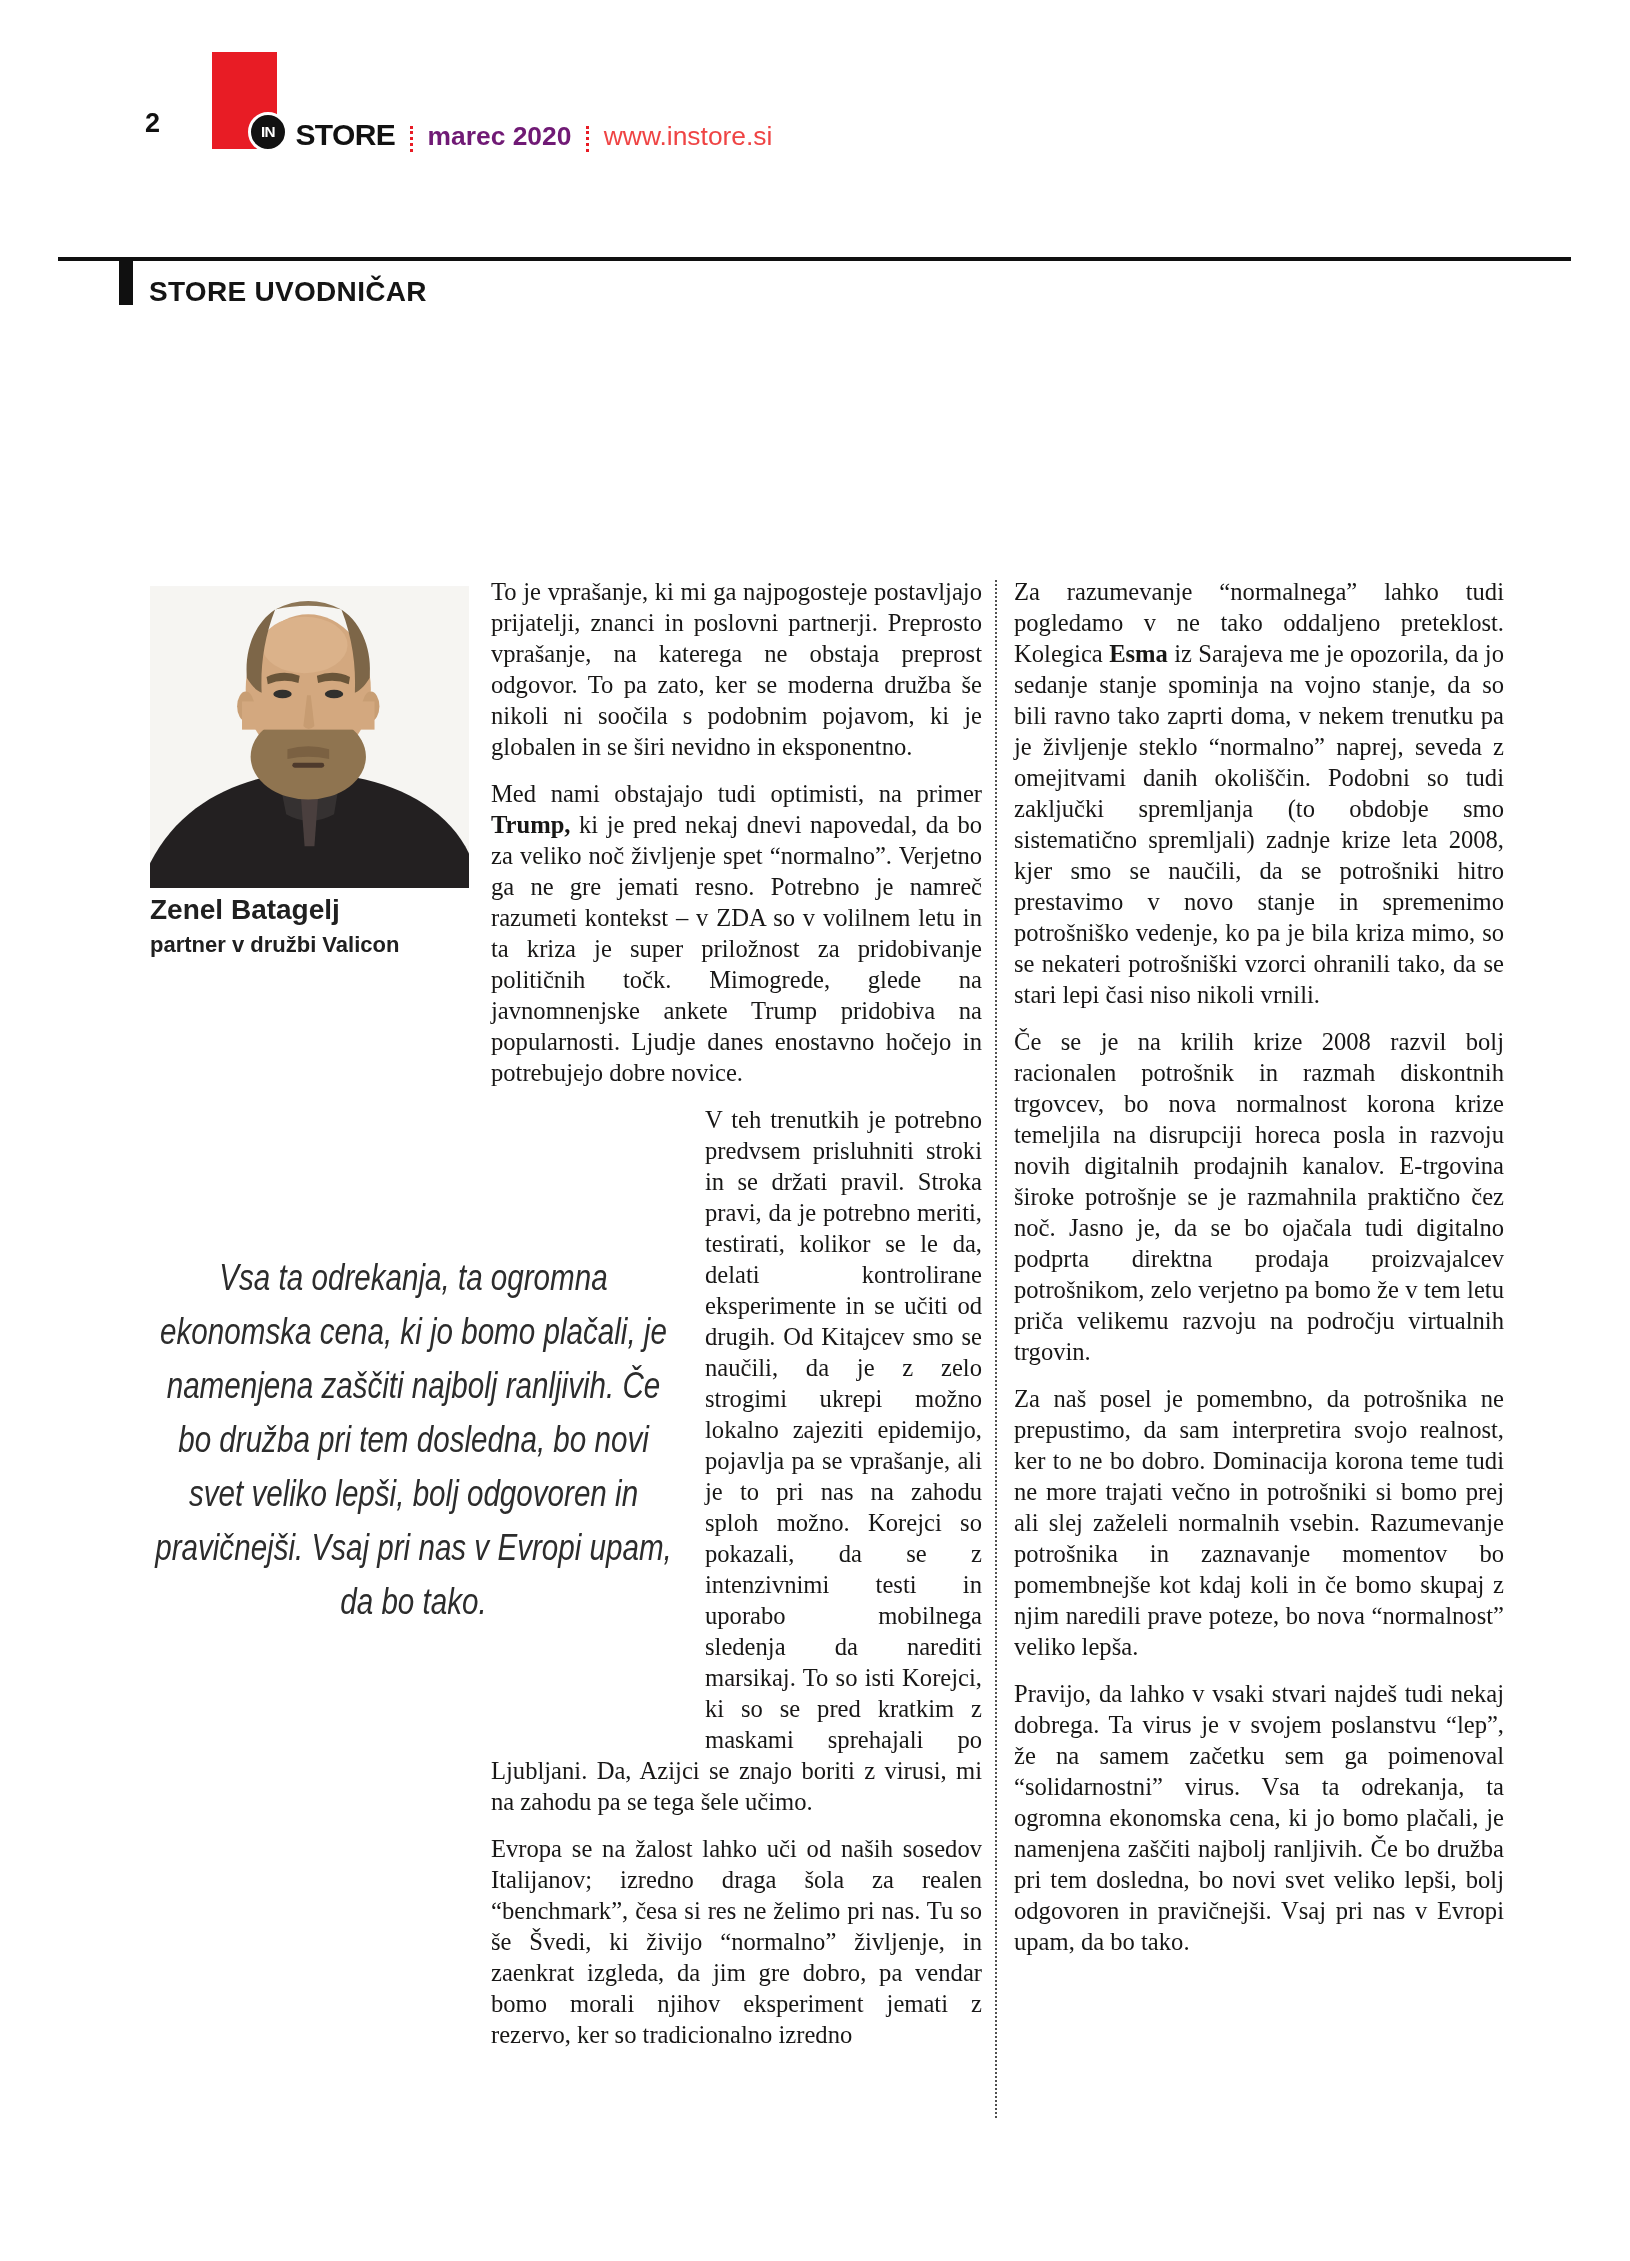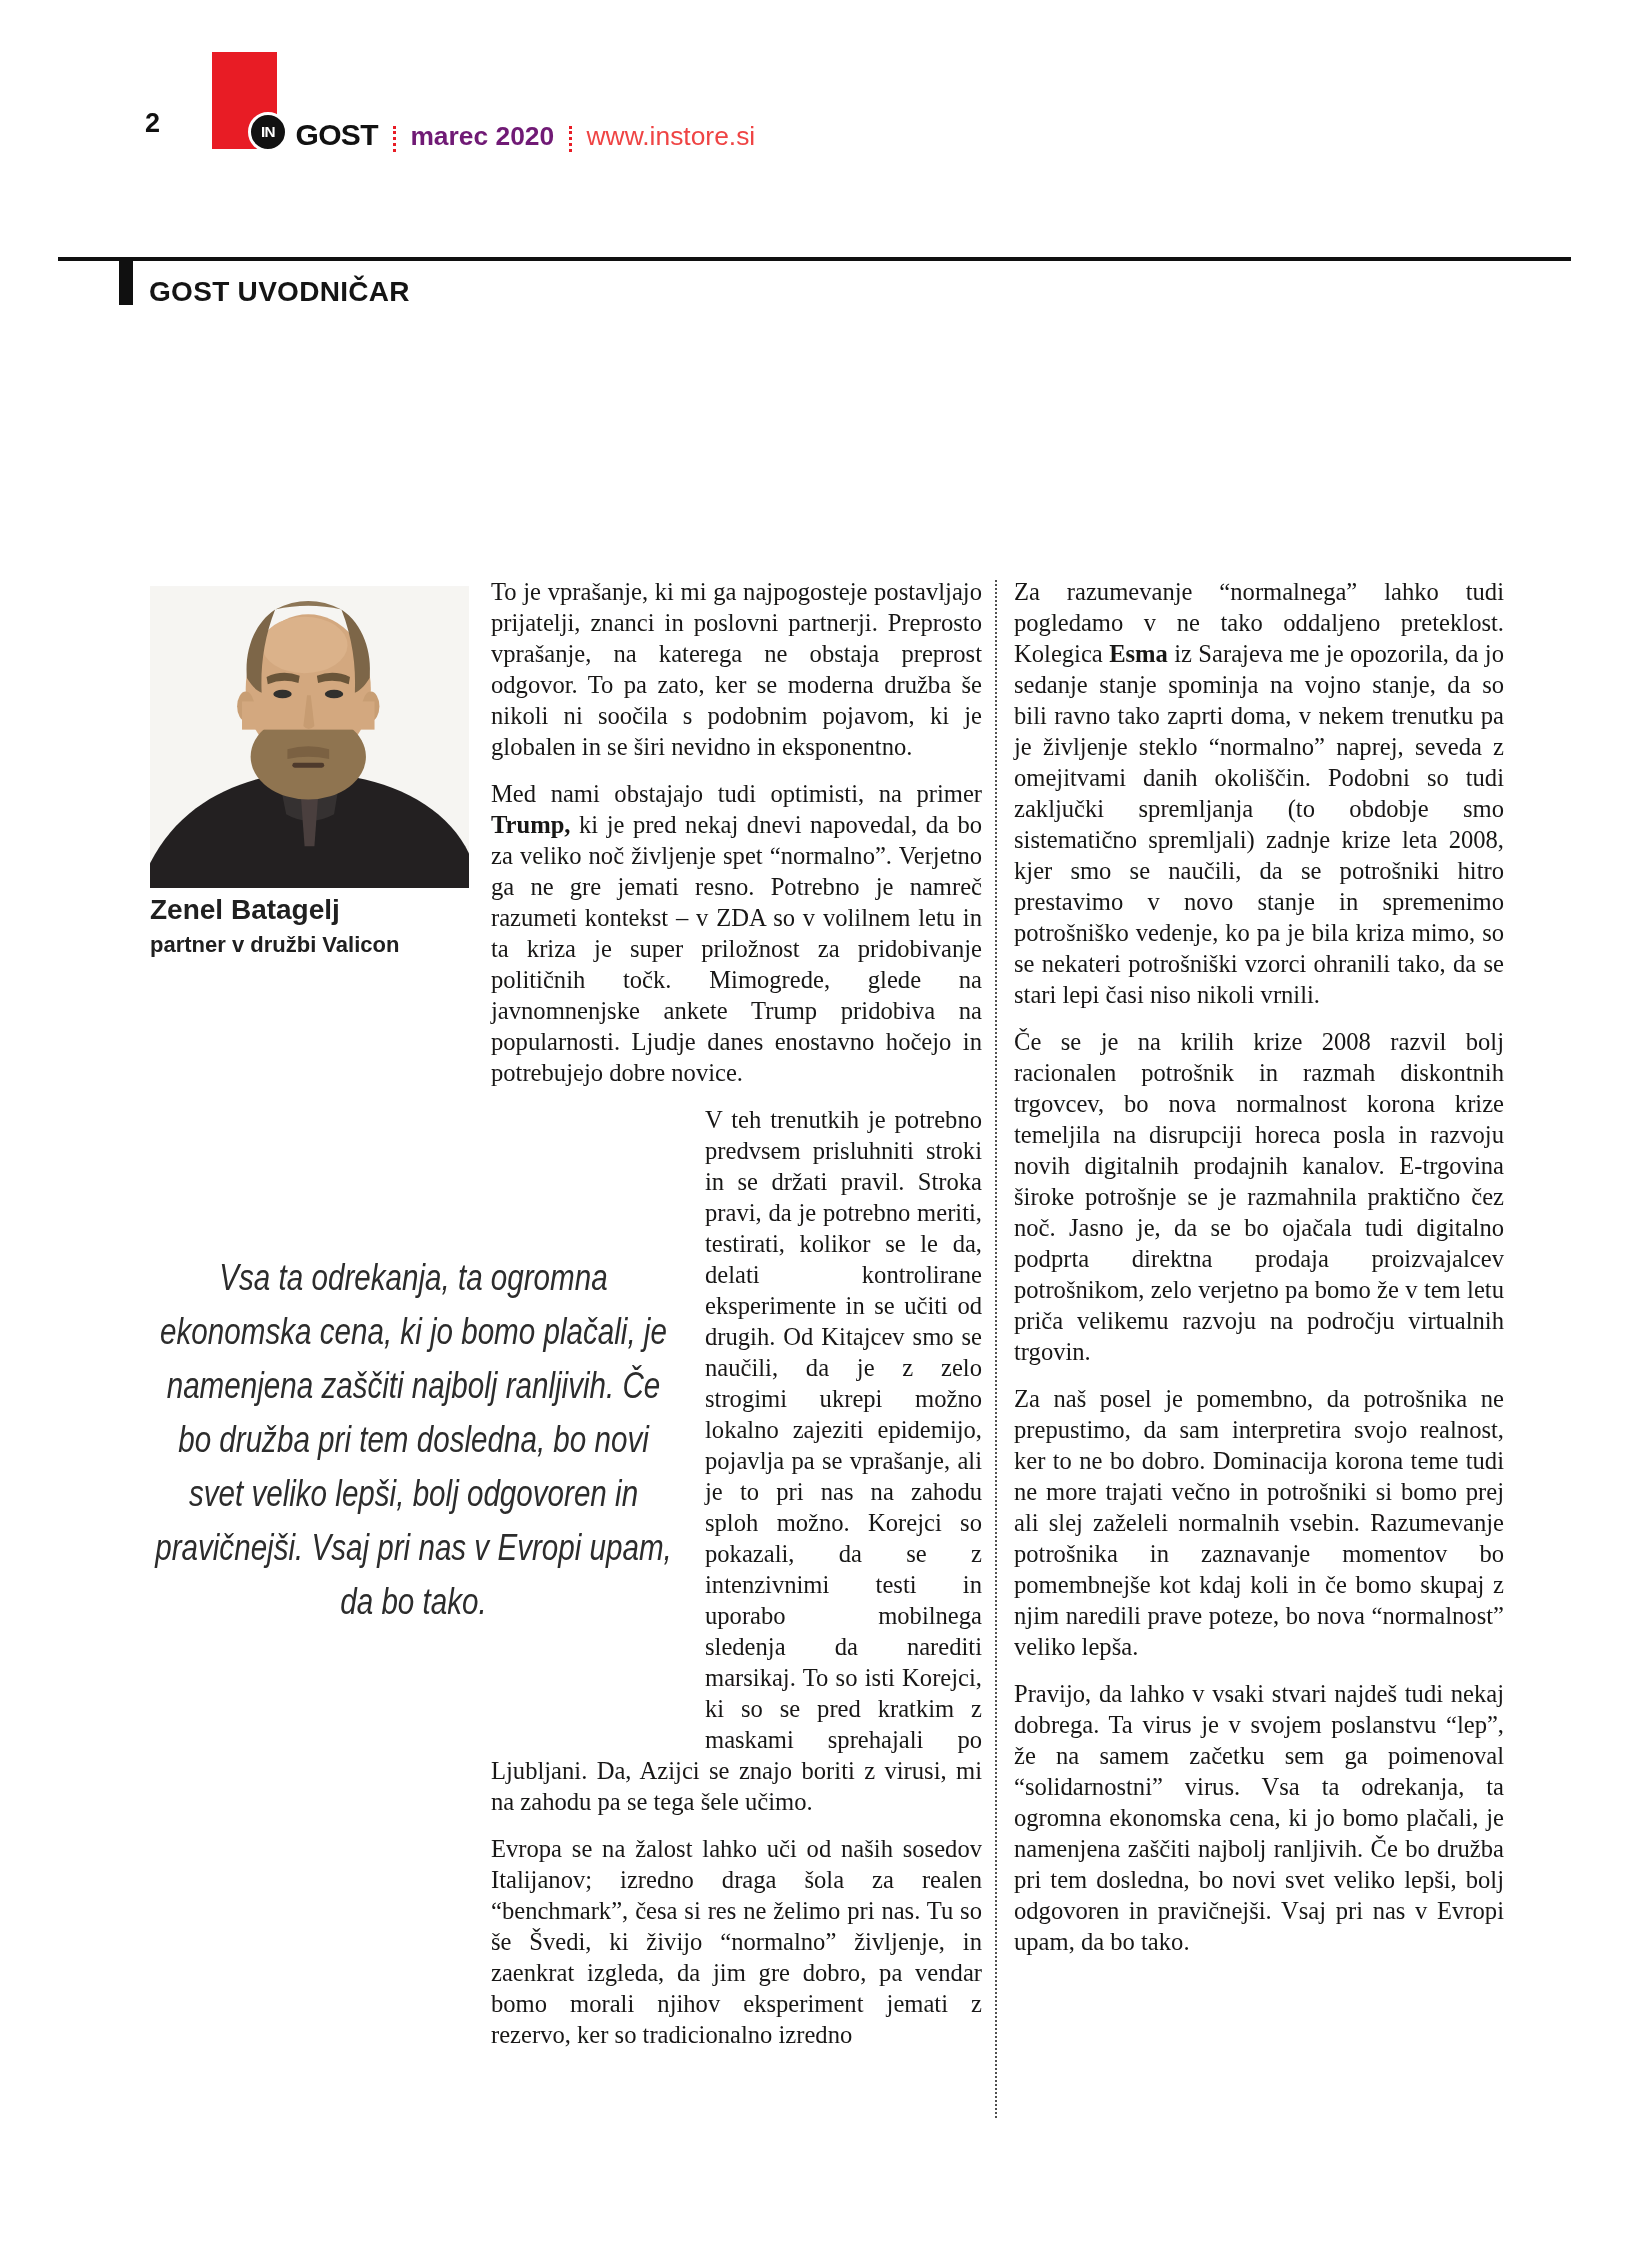--- a/index.html
+++ b/index.html
@@ -58,29 +58,29 @@
 </style>
 </head>
 <body>
 
 <div id="page">
 
   <div class="page-number">2</div>
   <div class="logo-rect"></div>
   <div class="brand-row">
     <span class="in-badge">IN</span>
-    <span class="store-label">GOST</span>
+    <span class="store-label">STORE</span>
     <span class="dot-sep"></span>
     <span class="issue-label">marec 2020</span>
     <span class="dot-sep"></span>
     <span class="website-label">www.instore.si</span>
   </div>
   <div class="rule"></div>
   <div class="kicker-bar"></div>
-  <div class="kicker">GOST UVODNIČAR</div>
+  <div class="kicker">STORE UVODNIČAR</div>
 
 
   <div class="photo">
     <svg width="319" height="302" viewBox="0 0 520 492" xmlns="http://www.w3.org/2000/svg">
       <rect width="520" height="492" fill="#f6f5f2"></rect>
 
       <path d="M0 492 L0 452 C40 372 110 330 185 312 L335 312 C420 328 490 372 520 436 L520 492 Z" fill="#232021"></path>
       <path d="M210 312 L310 312 L300 372 Q260 394 222 372 Z" fill="#353131"></path>
       <path d="M245 330 L275 330 L268 424 L252 424 Z" fill="#4a3f3e"></path>
 

